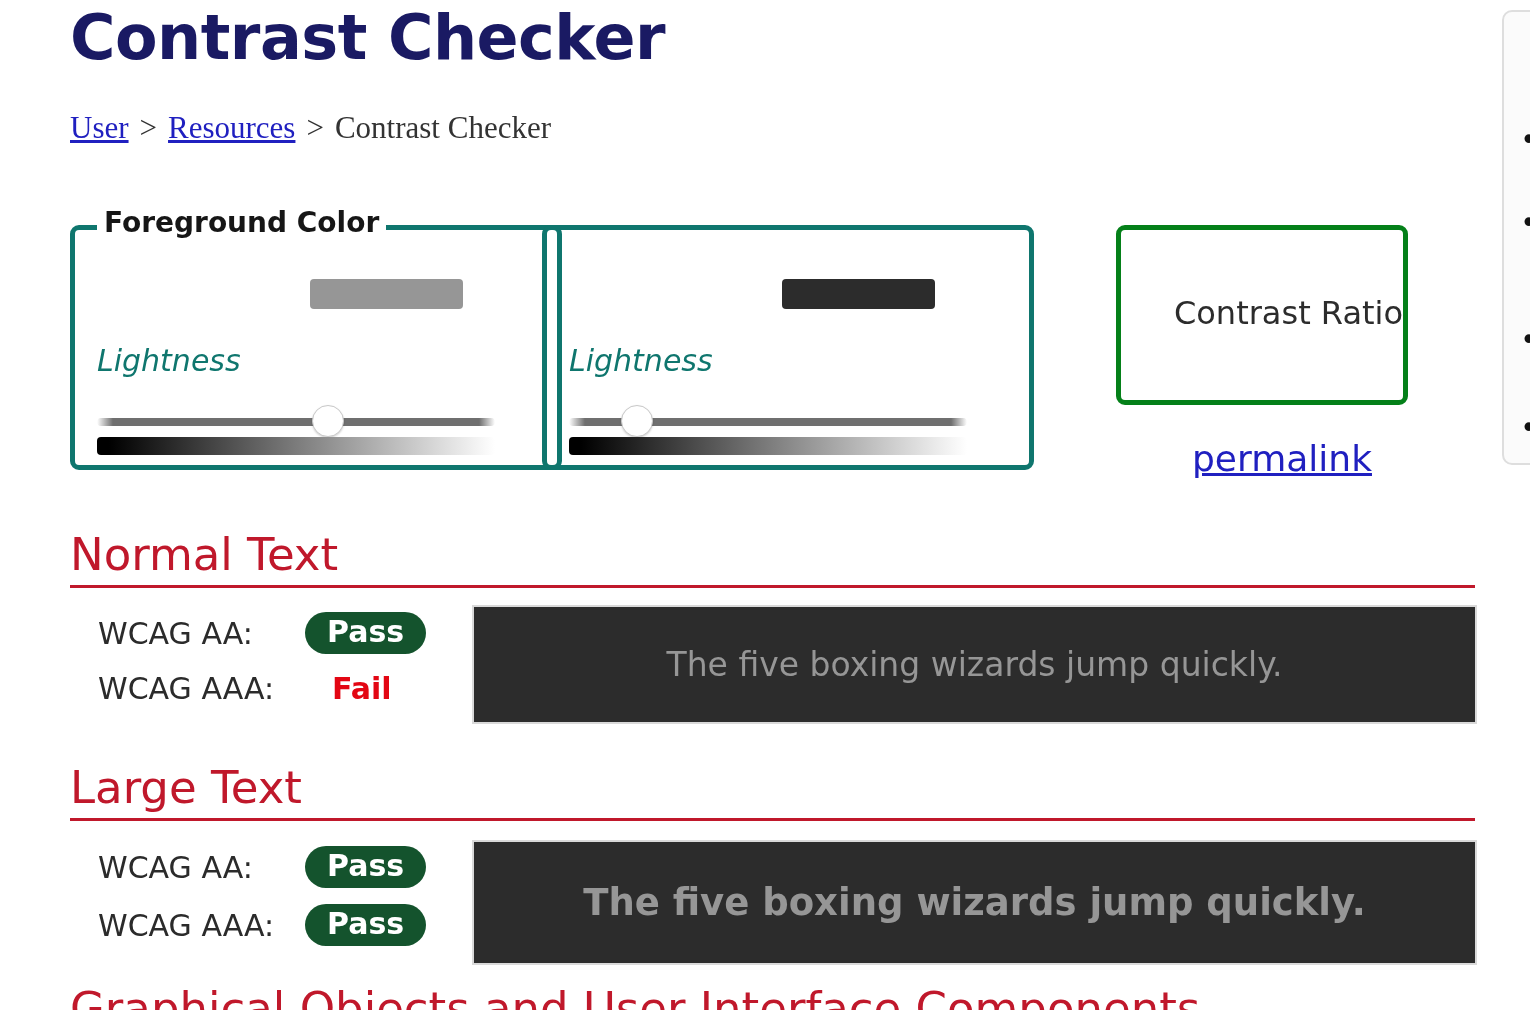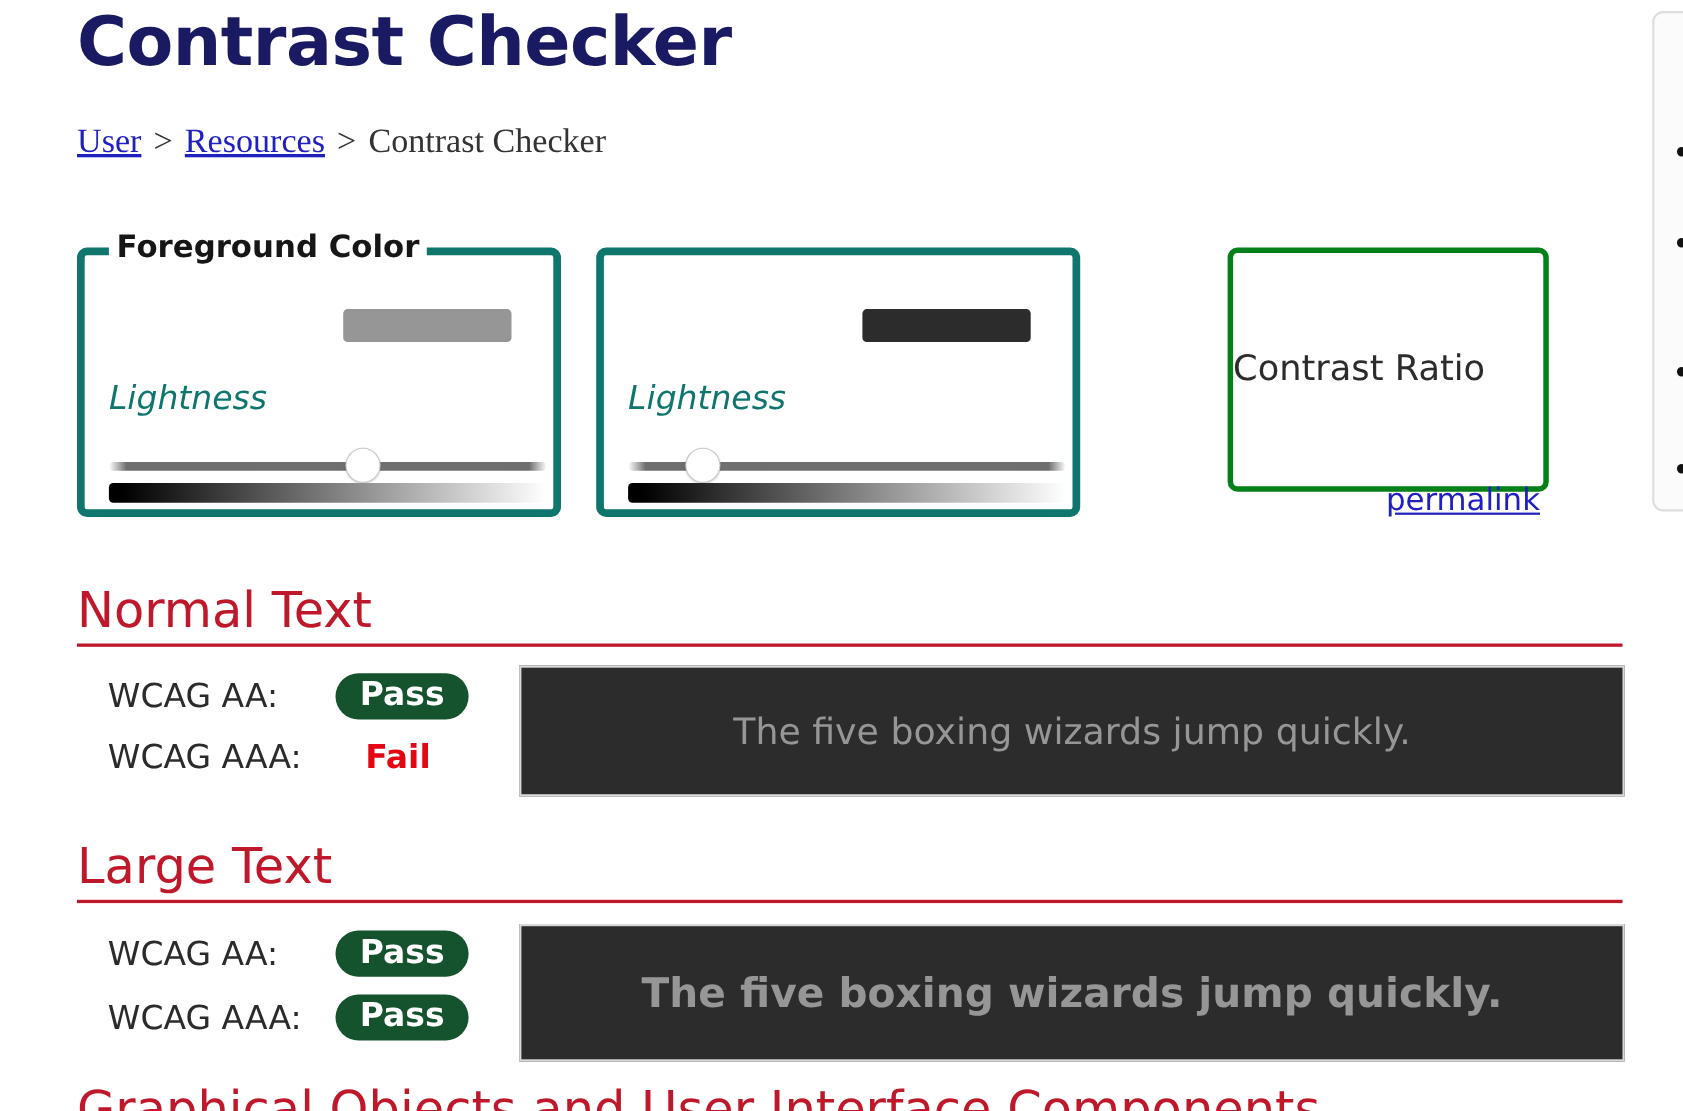--- a/index.html
+++ b/index.html
@@ -49,23 +49,23 @@
   .breadcrumb .sep {
     color: #333333;
     padding: 0 11px;
   }
   .breadcrumb .current { color: #333333; }
 
   
   .field-panel {
     position: absolute;
     top: 225px;
-    width: 440px;
+    width: 492px;
     height: 245px;
-    border: 7px solid #0f766e;
+    border: 5px solid #0f766e;
     border-radius: 9px;
     box-sizing: border-box;
   }
   #fg-panel { left: 70px; }
   #bg-panel { left: 542px; }
 
   .panel-legend {
     position: absolute;
     top: -24px;
     left: 22px;
@@ -151,52 +151,52 @@
     border-radius: 4px;
     background: linear-gradient(to right, #000000 0%, #000000 3%, #ffffff 100%);
   }
 
   
   .ratio-box {
     position: absolute;
     left: 1116px;
     top: 225px;
     width: 292px;
-    height: 222px;
+    height: 180px;
     box-sizing: border-box;
     border: 5px solid #048019;
     border-radius: 9px;
     background: #ffffff;
     display: flex;
     flex-direction: column;
-    align-items: flex-start;
+    align-items: flex-end;
     justify-content: center;
   }
   .ratio-label {
     font-size: 32px;
     color: #2c2c2c;
     line-height: 1.1;
     margin-bottom: 2px;
   }
   .ratio-value {
     font-size: 54px;
     color: #333333;
     line-height: 1.05;
     white-space: nowrap;
   }
   .ratio-value .num { font-weight: bold; }
   .ratio-value .suffix { font-weight: normal; }
 
   .permalink {
     position: absolute;
-    left: 1184px;
+    left: 1136px;
     top: 438px;
     width: 292px;
     text-align: center;
-    font-size: 28px;
+    font-size: 36px;
   }
   .permalink a {
     color: #2020c0;
     text-decoration: underline;
     text-underline-offset: 2px;
   }
 
   
   .section-heading {
     position: absolute;

